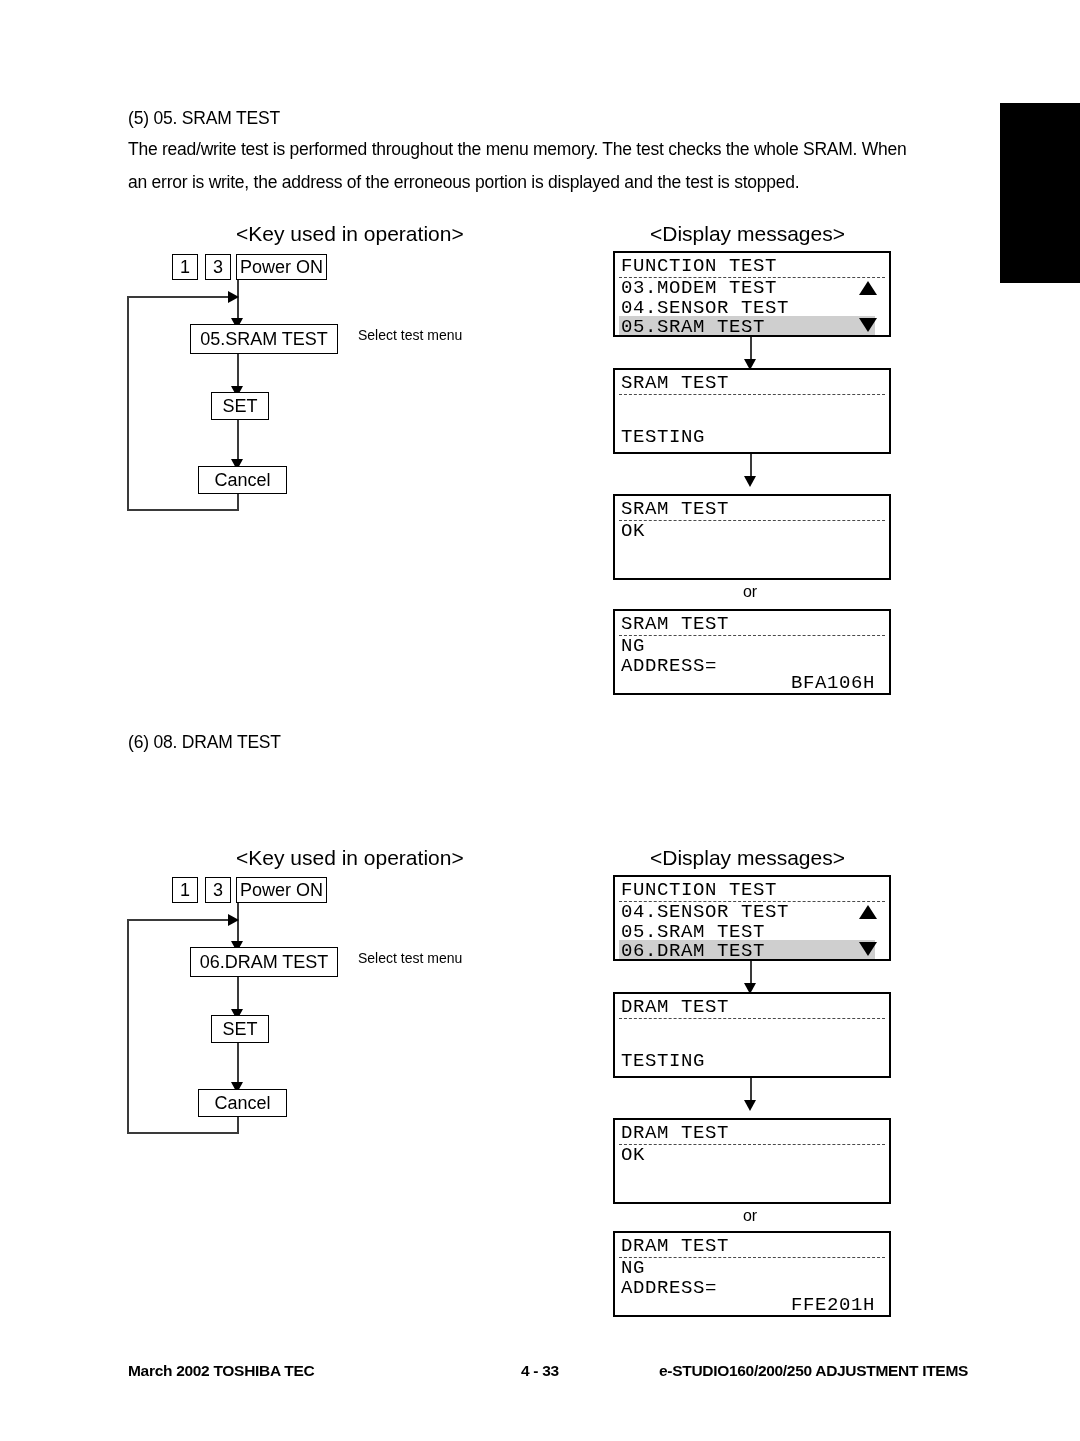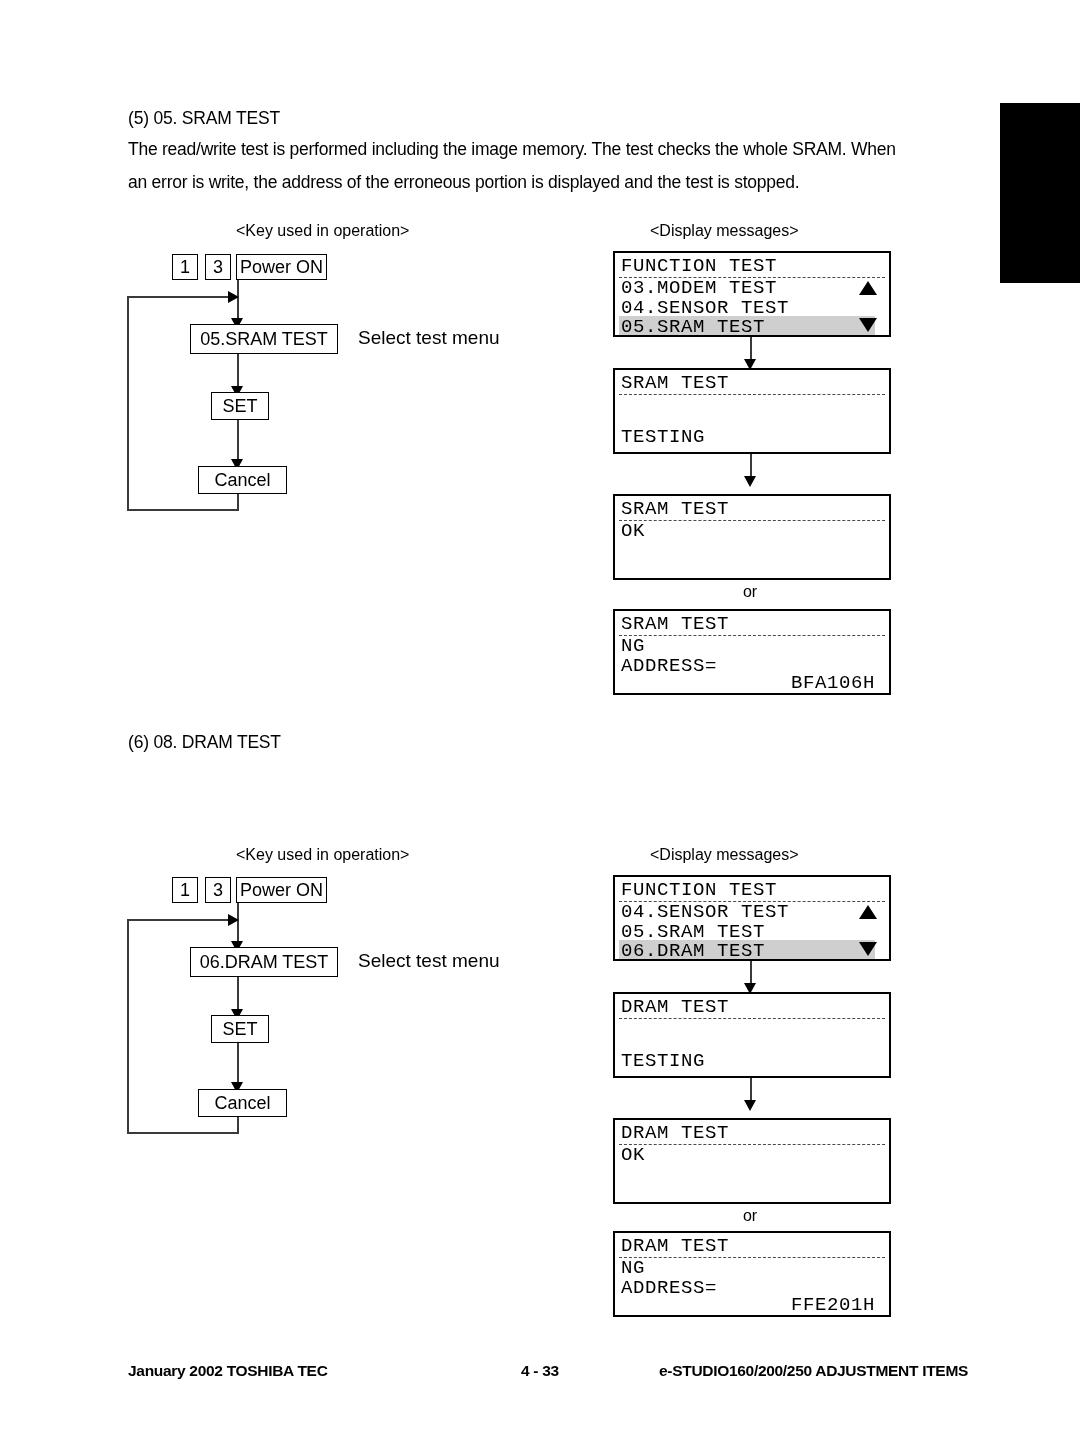--- a/index.html
+++ b/index.html
@@ -40,27 +40,27 @@
     white-space: nowrap;
   }
   .body-line {
     position: absolute;
     font-size: 17.5px;
     letter-spacing: -0.25px;
     white-space: nowrap;
   }
   .col-head {
     position: absolute;
-    font-size: 16px;
+    font-size: 21px;
     white-space: nowrap;
     text-align: right;
   }
   .side-note {
     position: absolute;
-    font-size: 19px;
+    font-size: 14px;
     white-space: nowrap;
   }
   .or-text {
     position: absolute;
     font-size: 16px;
     white-space: nowrap;
     text-align: center;
   }
 
   
@@ -163,21 +163,21 @@
 </style>
 </head>
 <body>
 
 <div class="page">
 
   <div class="edge-tab"></div>
 
   <div class="sec-title" style="left:128px; top:108px;">(5) 05. SRAM TEST</div>
 
-  <div class="body-line" style="left:128px; top:139px;">The read/write test is performed including the image memory.  The test checks the whole SRAM.  When</div>
+  <div class="body-line" style="left:128px; top:139px;">The read/write test is performed throughout the menu memory.  The test checks the whole SRAM.  When</div>
   <div class="body-line" style="left:128px; top:172px;">an error is write, the address of the erroneous portion is displayed and the test is stopped.</div>
 
   <div class="col-head" style="left:236px; top:222px;">&lt;Key used in operation&gt;</div>
   <div class="col-head" style="left:650px; top:222px;">&lt;Display messages&gt;</div>
 
   <div class="fbox small" style="left:172px; top:254px; width:26px; height:26px;">1</div>
   <div class="fbox small" style="left:205px; top:254px; width:26px; height:26px;">3</div>
   <div class="fbox" style="left:236px; top:254px; width:91px; height:26px;">Power ON</div>
 
   <div class="vline" style="left:237px; top:280px; height:44px;"></div>
@@ -307,17 +307,17 @@
   <div class="or-text" style="left:713px; top:1207px; width:74px;">or</div>
 
   <div class="lcd" style="left:613px; top:1231px; width:278px; height:86px;">
     <div class="lrow" style="top:3px;">DRAM TEST</div>
     <div class="dash" style="top:24px;"></div>
     <div class="lrow" style="top:25px;">NG</div>
     <div class="lrow" style="top:45px;">ADDRESS=</div>
     <div class="lrow right" style="top:62px;">FFE201H</div>
   </div>
 
-  <div class="footer-item" style="left:128px; top:1362px;">January 2002 TOSHIBA TEC</div>
+  <div class="footer-item" style="left:128px; top:1362px;">March 2002 TOSHIBA TEC</div>
   <div class="footer-item" style="left:521px; top:1362px;">4 - 33</div>
   <div class="footer-item" style="left:659px; top:1362px;">e-STUDIO160/200/250 ADJUSTMENT ITEMS</div>
 
 </div>
 
 </body></html>

